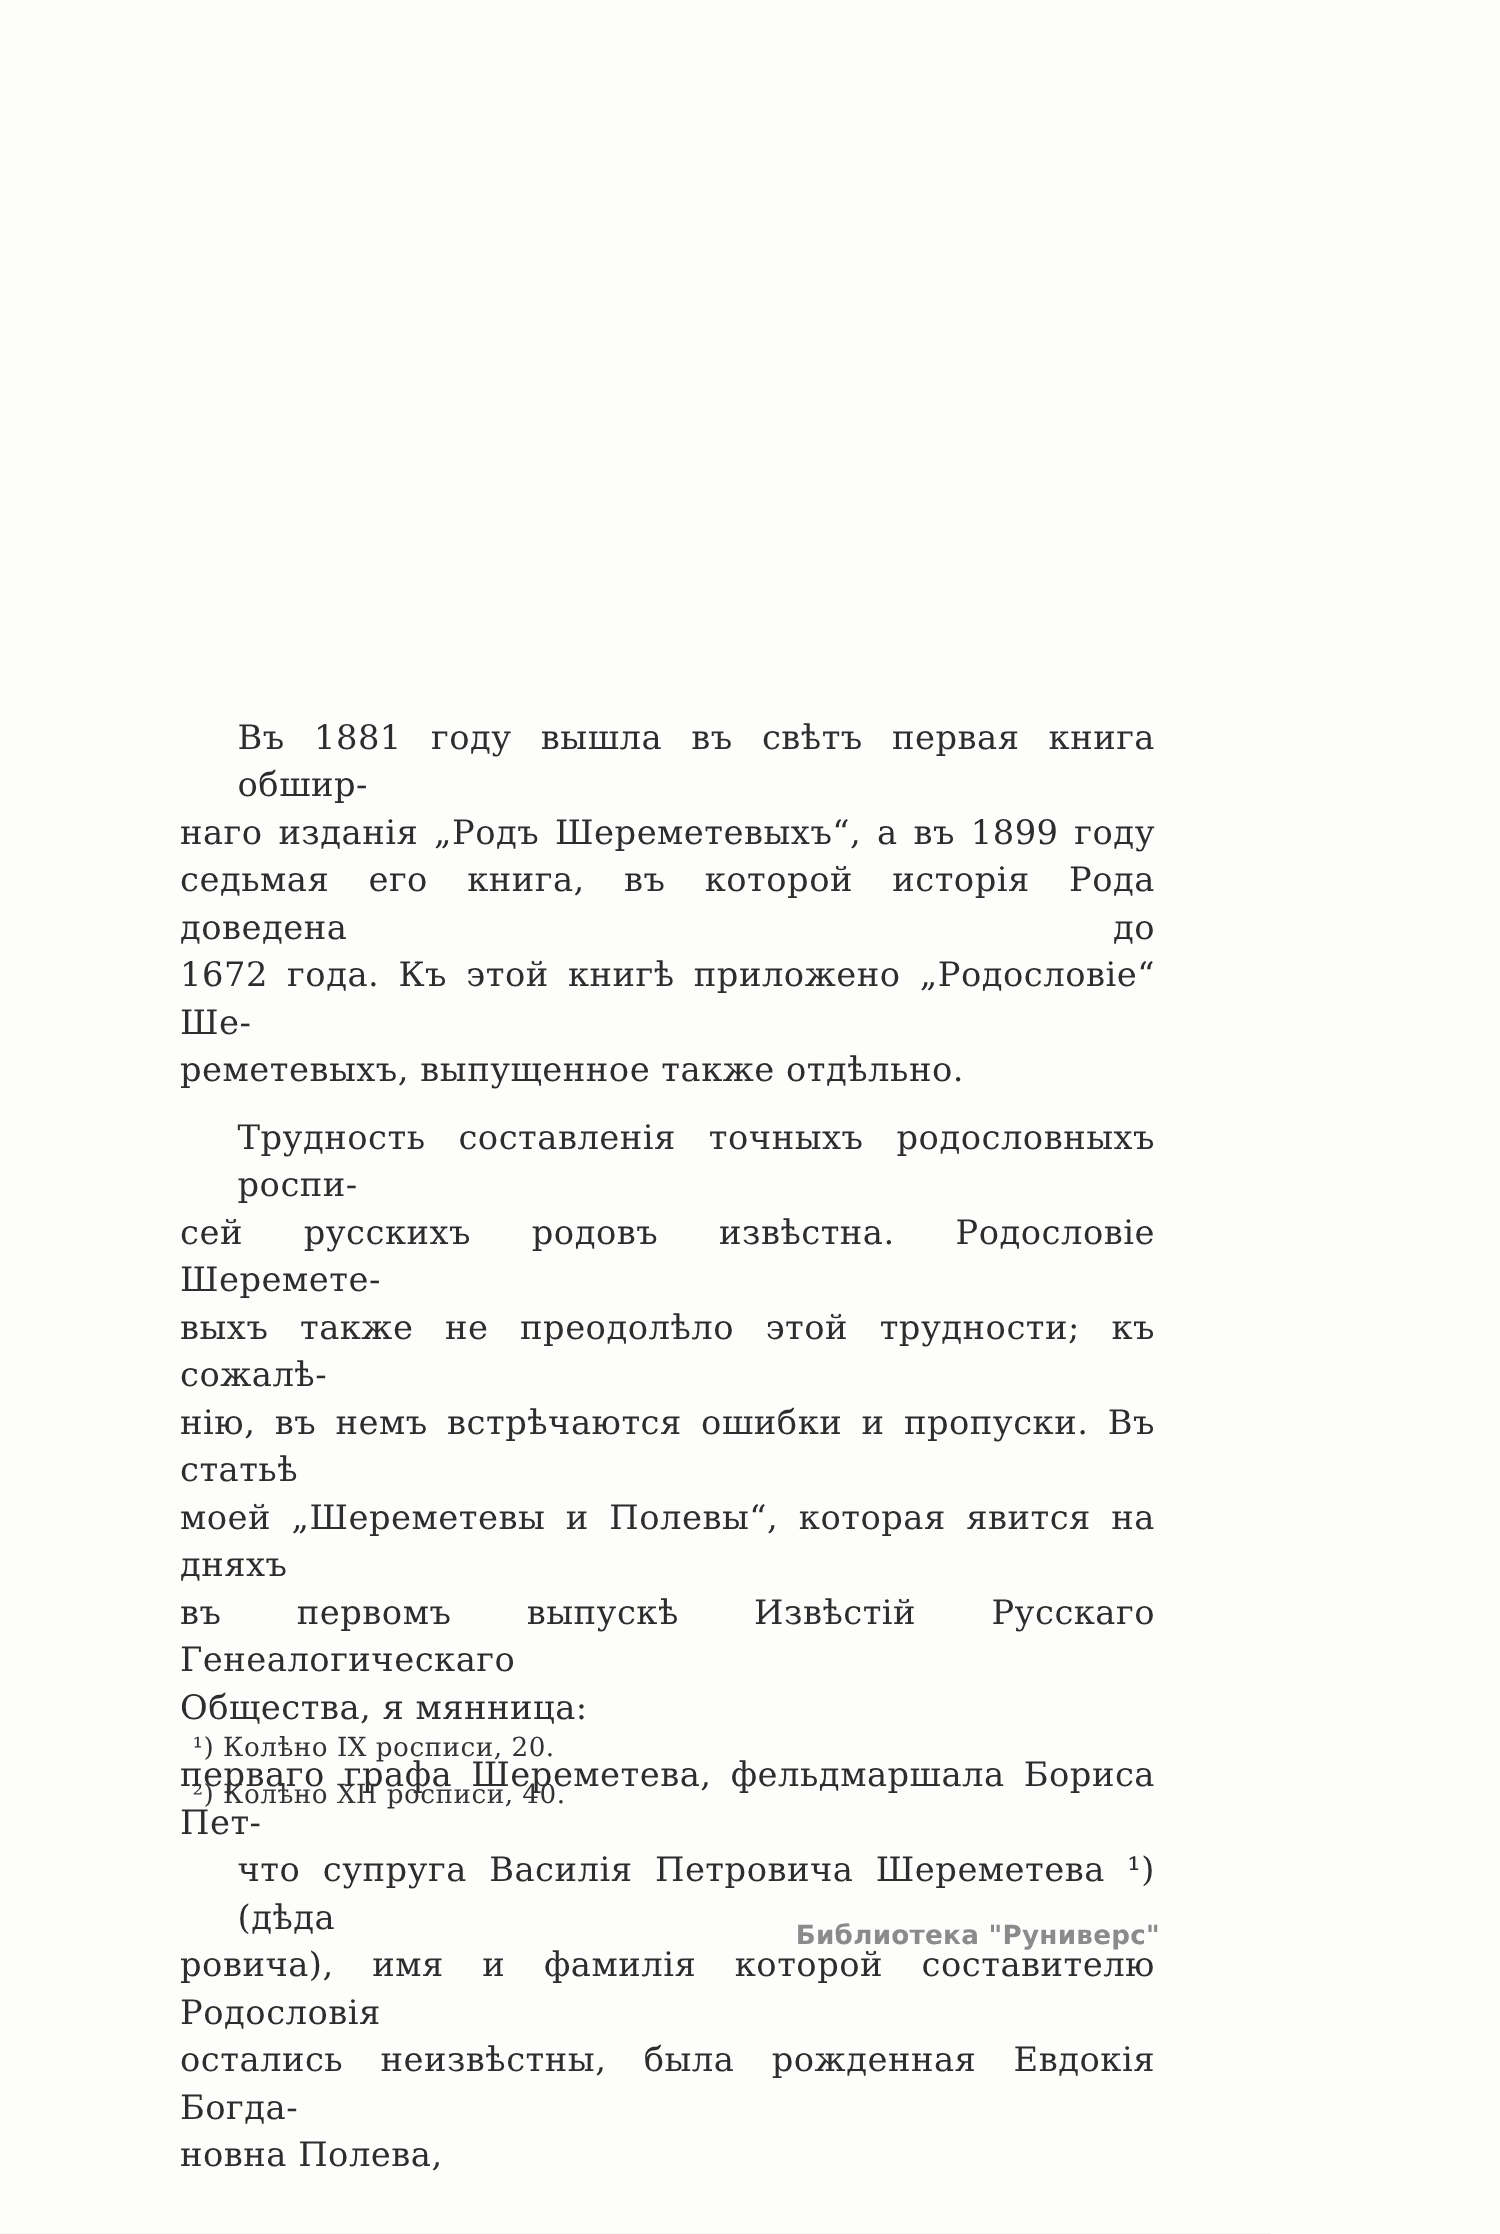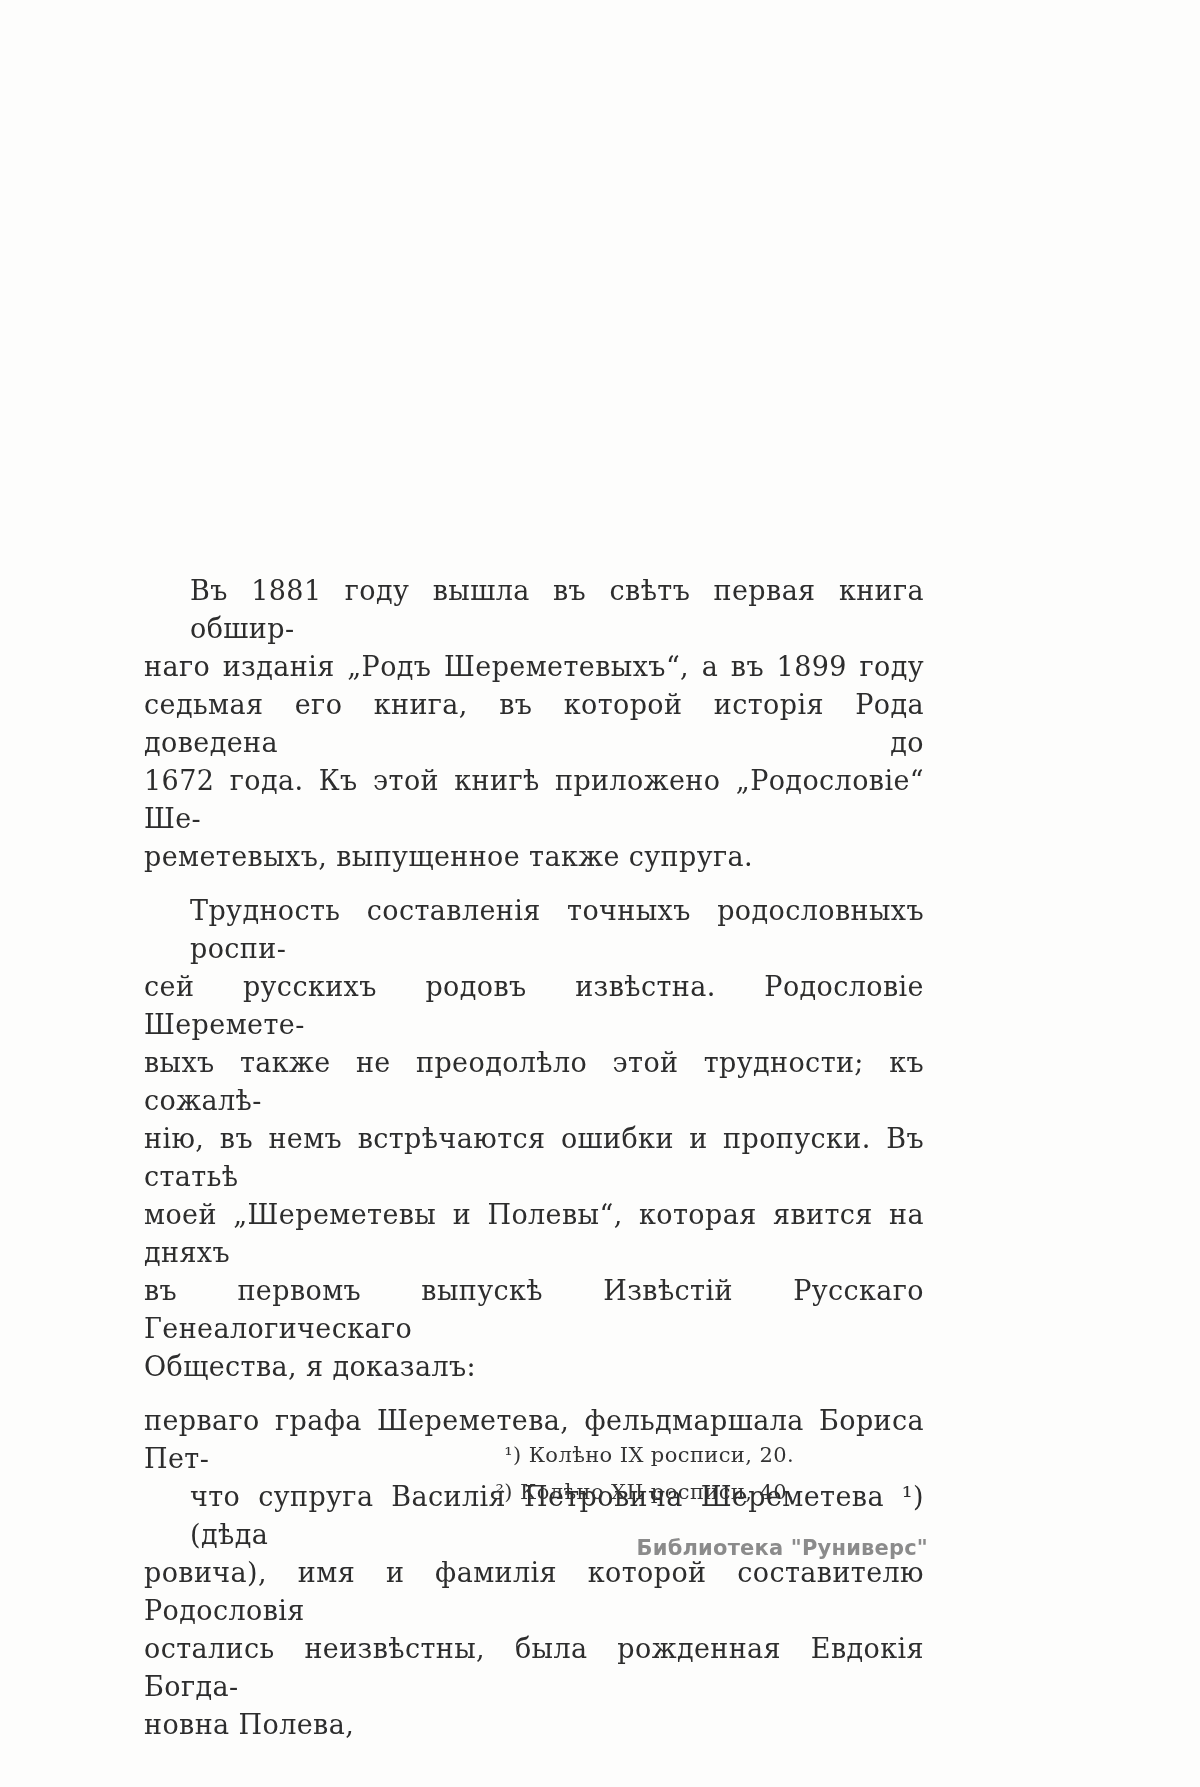--- a/index.html
+++ b/index.html
@@ -30,23 +30,22 @@
     letter-spacing: 0.4px;
     text-align: justify;
     text-align-last: justify;
     color: #2d2d2d;
   }
   .line.first { padding-left: 46px; }
   .line.last { text-align-last: left; }
   .footnotes {
     position: absolute;
     left: 154px;
-    top: 1437px;
+    top: 1380px;
     width: 640px;
-    text-align: right;
   }
   .footnote {
     font-size: 21px;
     line-height: 37px;
     letter-spacing: 0.4px;
     color: #333333;
   }
   .watermark {
     position: absolute;
     top: 1536px;
@@ -61,30 +60,30 @@
 </head>
 <body>
 
 <div class="page">
   <div class="text-block" id="paragraphs">
       <div class="para">
         <div class="line first">Въ 1881 году вышла въ свѣтъ первая книга обшир-</div>
         <div class="line">наго изданія „Родъ Шереметевыхъ“, а въ 1899 году</div>
         <div class="line">седьмая его книга, въ которой исторія Рода доведена до</div>
         <div class="line">1672 года. Къ этой книгѣ приложено „Родословіе“ Ше-</div>
-        <div class="line last">реметевыхъ, выпущенное также супруга.</div>
+        <div class="line last">реметевыхъ, выпущенное также отдѣльно.</div>
       </div>
       <div class="para">
         <div class="line first">Трудность составленія точныхъ родословныхъ роспи-</div>
         <div class="line">сей русскихъ родовъ извѣстна. Родословіе Шеремете-</div>
         <div class="line">выхъ также не преодолѣло этой трудности; къ сожалѣ-</div>
         <div class="line">нію, въ немъ встрѣчаются ошибки и пропуски. Въ статьѣ</div>
         <div class="line">моей „Шереметевы и Полевы“, которая явится на дняхъ</div>
         <div class="line">въ первомъ выпускѣ Извѣстій Русскаго Генеалогическаго</div>
-        <div class="line last">Общества, я доказалъ:</div>
+        <div class="line last">Общества, я мянница:</div>
       </div>
       <div class="para">
         <div class="line">перваго графа Шереметева, фельдмаршала Бориса Пет-</div>
         <div class="line first">что супруга Василія Петровича Шереметева ¹) (дѣда</div>
         <div class="line">ровича), имя и фамилія которой составителю Родословія</div>
         <div class="line">остались неизвѣстны, была рожденная Евдокія Богда-</div>
         <div class="line last">новна Полева,</div>
       </div>
     </div>
   <div class="footnotes" id="footnotes">

